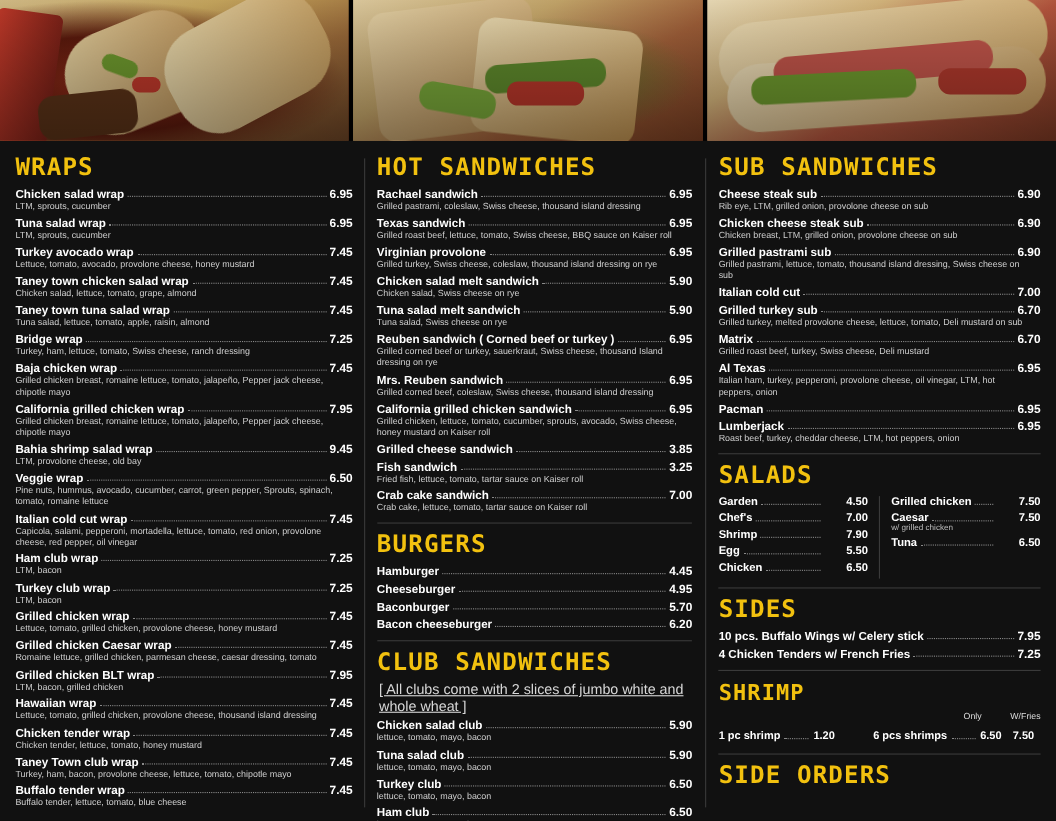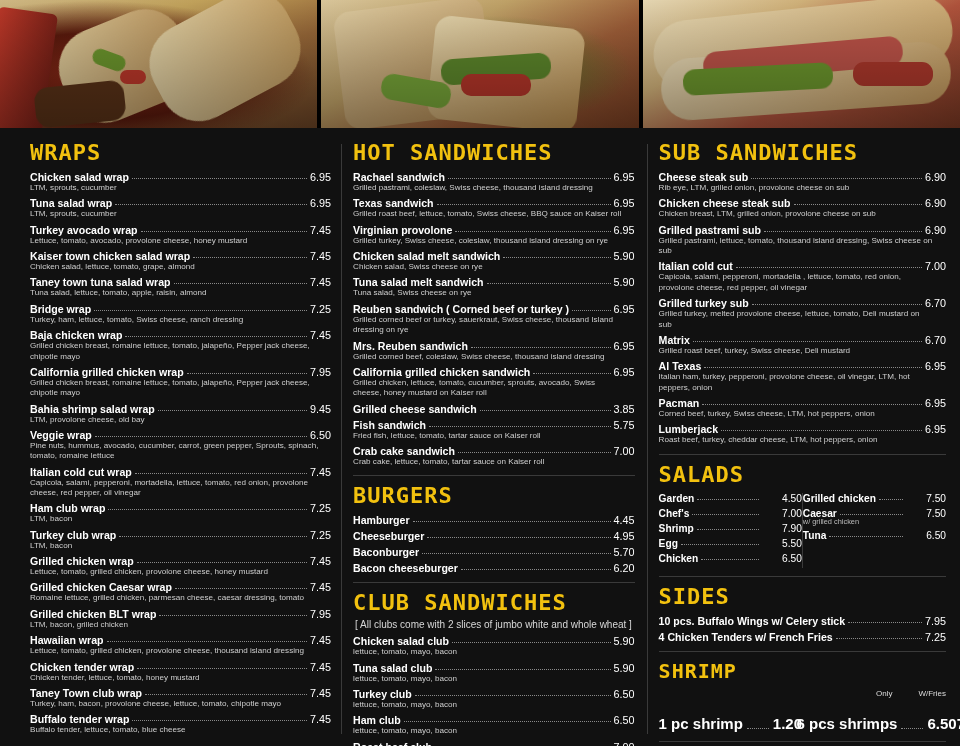--- a/index.html
+++ b/index.html
@@ -32,69 +32,69 @@
     position:absolute; border-radius:6px;
   }
   .photo-1::after, .photo-2::after, .photo-3::after {
     content:""; position:absolute; inset:0;
     background:linear-gradient(to bottom, rgba(0,0,0,0.05), rgba(0,0,0,0.35));
   }
 
   
   .menu {
     display:flex;
-    padding:10px 14px 6px 30px;
+    padding:10px 14px 6px 14px;
     height:618px;
   }
   .col { position:relative; }
   .col-1 { width:318px; padding-right:10px; }
   .col-2 { width:312px; padding:0 12px; }
   .col-3 { width:306px; padding-left:12px; }
   .vdiv { position:absolute; top:6px; bottom:6px; width:1px; background:#3a3a3a; }
 
   .sect-title {
     font-family:"DejaVu Sans Mono", monospace;
     font-weight:bold;
     color:#f2c10f;
     letter-spacing:1px;
     font-size:22px;
     margin:2px 0 6px 0;
     text-transform:uppercase;
   }
   .sect-title.small { font-size:20px; }
-  .sub-note { font-size:10px; color:#d8d8d8; margin:-2px 0 5px 2px; }
+  .sub-note { font-size:13px; color:#d8d8d8; margin:-2px 0 5px 2px;text-decoration:underline; }
 
   .item { margin-bottom:4px; }
   .row {
     display:flex; align-items:center; width:100%;
   }
   .name {
     font-size:10.6px; font-weight:bold; color:#ffffff; white-space:nowrap;
   }
   .dots {
     flex:1; border-bottom:1px dotted #8a8a8a; margin:0 3px 3px 3px; height:7px;
   }
   .price {
-    font-size:10.8px; font-weight:normal; color:#ffffff; white-space:nowrap;
+    font-size:10.8px; font-weight:bold; color:#ffffff; white-space:nowrap;
   }
   .desc {
     font-size:8.1px; color:#cfcfcf; line-height:1.28; margin-top:0px; max-width:96%;
   }
   .hr { height:1px; background:#3a3a3a; margin:8px 0 7px 0; }
 
   
-  .two-col { display:flex; }
+  .two-col { display:flex; gap:10px; }
   .two-col .half { flex:1; }
   .two-col .mid-div { width:1px; background:#3a3a3a; }
   .small-row .name { font-size:10.2px; }
   .small-row .price { font-size:10.2px;margin-left:20px; }
   .note-sm { font-size:7.4px; color:#bdbdbd; margin:-2px 0 2px 0; }
 
-  .shrimp-head { display:flex; justify-content:flex-end; gap:26px; font-size:8px; color:#ddd; margin-bottom:17px; }
-  .shrimp-line { display:flex; align-items:flex-end; font-size:15px; font-weight:bold; }
+  .shrimp-head { display:flex; justify-content:flex-end; gap:26px; font-size:8px; color:#ddd; margin-bottom:3px; }
+  .shrimp-line { display:flex; align-items:flex-end; font-size:10px; font-weight:bold; }
   .shrimp-line .seg { white-space:nowrap; }
   .shrimp-line .dotmini { flex:0 0 22px; border-bottom:1px dotted #8a8a8a; margin:0 4px 3px 4px; height:7px; }
   .shrimp-line .spacer { flex:1; }
 </style>
 </head>
 <body>
 
 <div class="page">
 
   <div class="photos">
@@ -146,21 +146,21 @@
           <div class="item">
             <div class="row">
               <span class="name">Turkey avocado wrap</span>
               <span class="dots"></span>
               <span class="price">7.45</span>
             </div>
             <div class="desc">Lettuce, tomato, avocado, provolone cheese, honey mustard</div>
           </div>
           <div class="item">
             <div class="row">
-              <span class="name">Kaiser town chicken salad wrap</span>
+              <span class="name">Taney town chicken salad wrap</span>
               <span class="dots"></span>
               <span class="price">7.45</span>
             </div>
             <div class="desc">Chicken salad, lettuce, tomato, grape, almond</div>
           </div>
           <div class="item">
             <div class="row">
               <span class="name">Taney town tuna salad wrap</span>
               <span class="dots"></span>
               <span class="price">7.45</span>
@@ -362,21 +362,21 @@
             <div class="row">
               <span class="name">Grilled cheese sandwich</span>
               <span class="dots"></span>
               <span class="price">3.85</span>
             </div>
           </div>
           <div class="item">
             <div class="row">
               <span class="name">Fish sandwich</span>
               <span class="dots"></span>
-              <span class="price">5.75</span>
+              <span class="price">3.25</span>
             </div>
             <div class="desc">Fried fish, lettuce, tomato, tartar sauce on Kaiser roll</div>
           </div>
           <div class="item">
             <div class="row">
               <span class="name">Crab cake sandwich</span>
               <span class="dots"></span>
               <span class="price">7.00</span>
             </div>
             <div class="desc">Crab cake, lettuce, tomato, tartar sauce on Kaiser roll</div>
@@ -489,21 +489,20 @@
               <span class="price">6.90</span>
             </div>
             <div class="desc">Grilled pastrami, lettuce, tomato, thousand island dressing, Swiss cheese on sub</div>
           </div>
           <div class="item">
             <div class="row">
               <span class="name">Italian cold cut</span>
               <span class="dots"></span>
               <span class="price">7.00</span>
             </div>
-            <div class="desc">Capicola, salami, pepperoni, mortadella , lettuce, tomato, red onion, provolone cheese, red pepper, oil vinegar</div>
           </div>
           <div class="item">
             <div class="row">
               <span class="name">Grilled turkey sub</span>
               <span class="dots"></span>
               <span class="price">6.70</span>
             </div>
             <div class="desc">Grilled turkey, melted provolone cheese, lettuce, tomato, Deli mustard on sub</div>
           </div>
           <div class="item">
@@ -521,21 +520,20 @@
               <span class="price">6.95</span>
             </div>
             <div class="desc">Italian ham, turkey, pepperoni, provolone cheese, oil vinegar, LTM, hot peppers, onion</div>
           </div>
           <div class="item">
             <div class="row">
               <span class="name">Pacman</span>
               <span class="dots"></span>
               <span class="price">6.95</span>
             </div>
-            <div class="desc">Corned beef, turkey, Swiss cheese, LTM, hot peppers, onion</div>
           </div>
           <div class="item">
             <div class="row">
               <span class="name">Lumberjack</span>
               <span class="dots"></span>
               <span class="price">6.95</span>
             </div>
             <div class="desc">Roast beef, turkey, cheddar cheese, LTM, hot peppers, onion</div>
           </div>
         </div>

